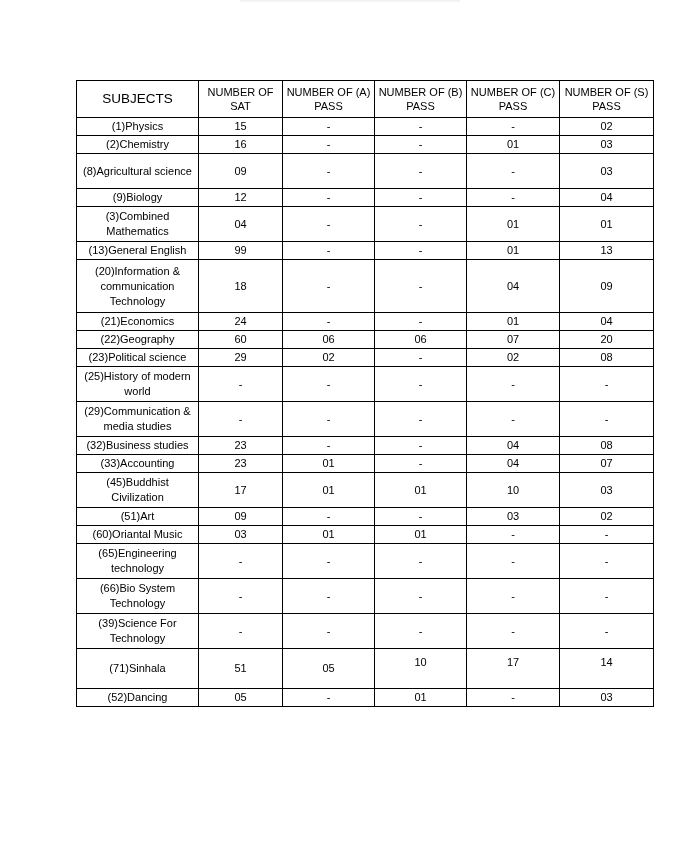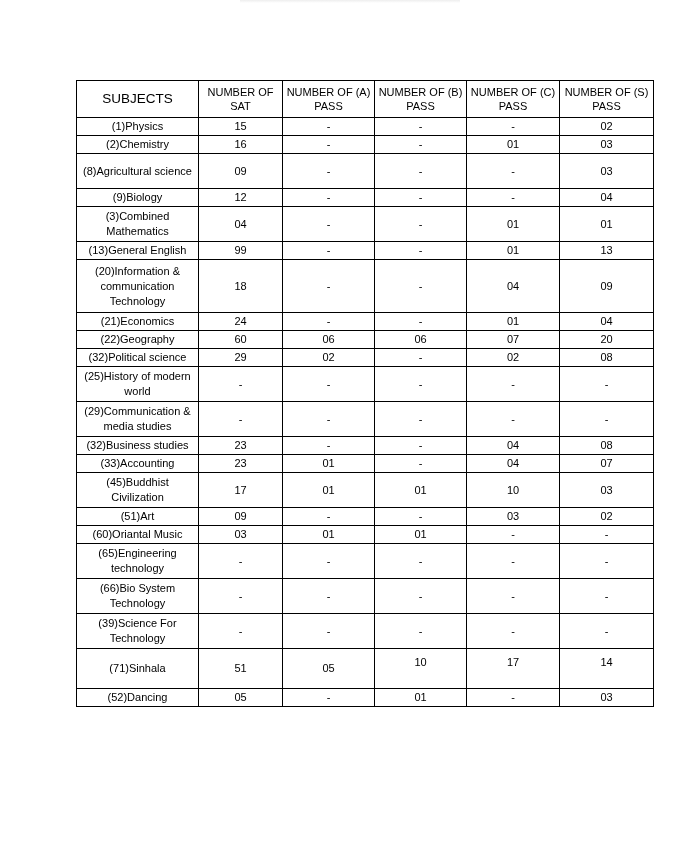--- a/index.html
+++ b/index.html
@@ -111,21 +111,21 @@
       </tr>
       <tr class="r1">
         <td>(22)Geography</td>
         <td>60</td>
         <td>06</td>
         <td>06</td>
         <td>07</td>
         <td>20</td>
       </tr>
       <tr class="r1">
-        <td>(32)Political science</td>
+        <td>(23)Political science</td>
         <td>29</td>
         <td>02</td>
         <td>-</td>
         <td>02</td>
         <td>08</td>
       </tr>
       <tr class="r2">
         <td>(25)History of modern world</td>
         <td>-</td>
         <td>-</td>

